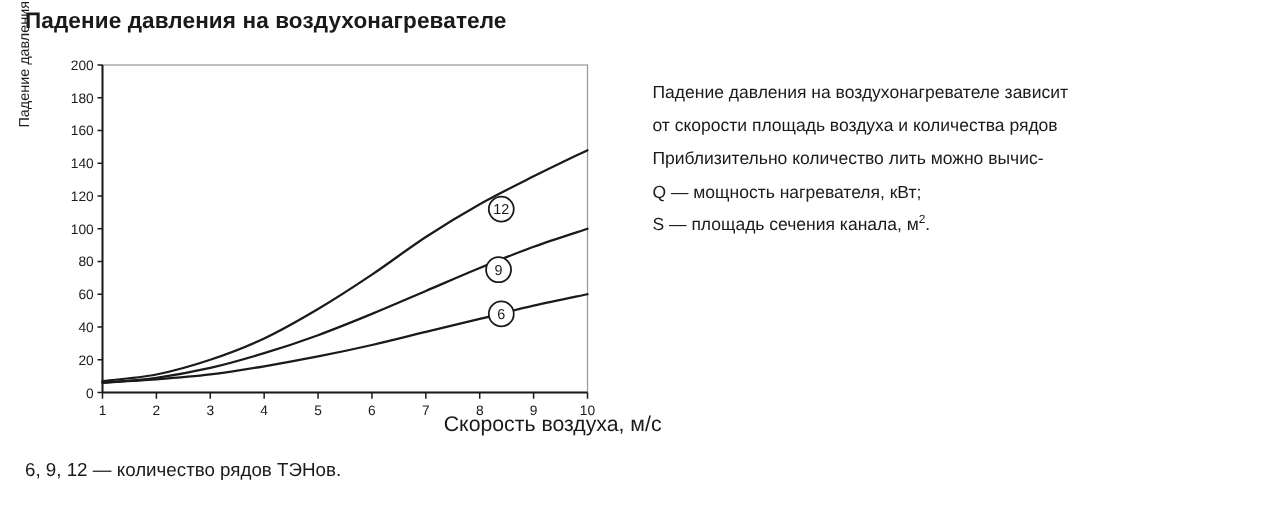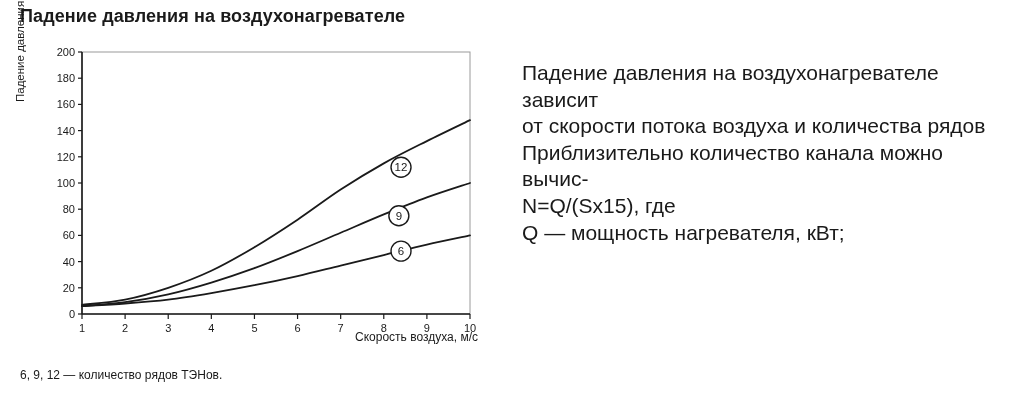--- a/index.html
+++ b/index.html
@@ -41,39 +41,39 @@
     width: 200px;
     transform: rotate(-90deg);
     transform-origin: 0 0;
     font-size: 11.5px;
     white-space: nowrap;
   }
   #x-axis-title {
     position: absolute;
     left: 335px;
     top: 288px;
-    font-size: 12px;
+    font-size: 17px;
     white-space: nowrap;
   }
   #text-block {
     position: absolute;
     left: 522px;
     top: 60px;
     width: 480px;
-    font-size: 21px;
+    font-size: 14px;
     line-height: 26.6px;
   }
   #text-block p {
     margin: 0;
   }
   #footnote {
     position: absolute;
     left: 20px;
     top: 368px;
-    font-size: 12px;
+    font-size: 15px;
   }
   sup {
     font-size: 0.68em;
     vertical-align: super;
     line-height: 0;
   }
   .tick-label {
     font-size: 11px;
     font-family: "Liberation Sans", sans-serif;
     fill: #1a1a1a;
@@ -160,19 +160,19 @@
         <circle cx="378.8666666666667" cy="173.75" r="10" fill="#ffffff" stroke="#1a1a1a" stroke-width="1.4"></circle>
         <text x="378.8666666666667" y="177.75" class="series-label">9</text>
         <circle cx="381.02222222222224" cy="209.12" r="10" fill="#ffffff" stroke="#1a1a1a" stroke-width="1.4"></circle>
         <text x="381.02222222222224" y="213.12" class="series-label">6</text>
       </g>
   </svg>
 </div>
 
 <div id="text-block">
   <p>Падение давления на воздухонагревателе зависит</p>
-  <p>от скорости потока воздуха и количества рядов</p>
-  <p>Приблизительно количество канала можно вычис-</p>
-  <p>N=Q/(Sх15), где</p>
+  <p>от скорости площадь воздуха и количества рядов</p>
+  <p>Приблизительно количество лить можно вычис-</p>
   <p>Q — мощность нагревателя, кВт;</p>
+  <p><span>S — площадь сечения канала, м</span><sup>2</sup><span>.</span></p>
 </div>
 
 <div id="footnote">6, 9, 12 — количество рядов ТЭНов.</div>
 
 </body></html>

